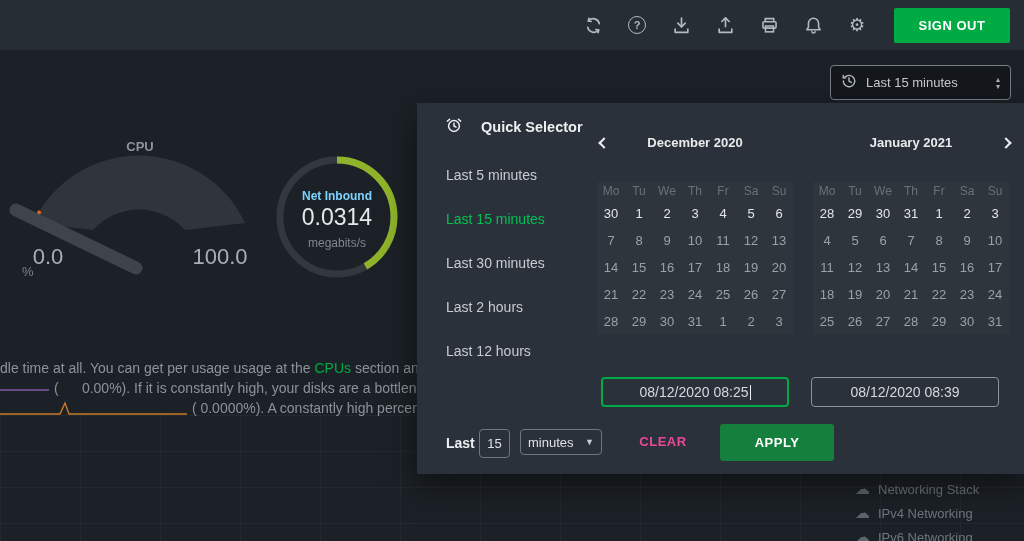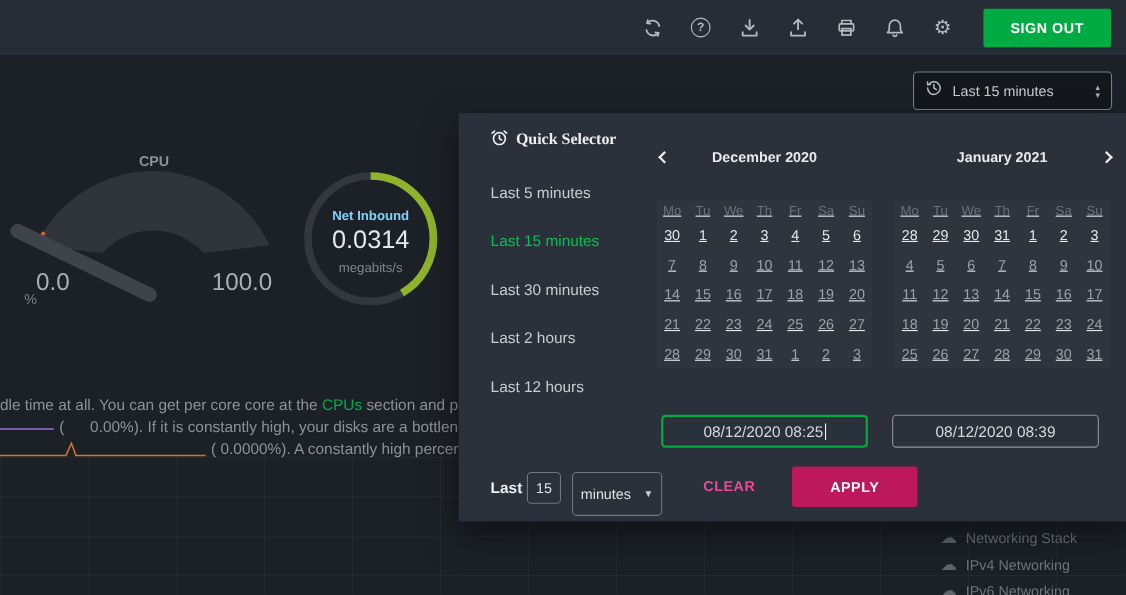--- a/index.html
+++ b/index.html
@@ -58,68 +58,68 @@
   
   .side-menu { position:absolute; left:855px; top:477px; width:169px; }
   .side-item { display:flex; align-items:center; gap:8px; height:24px; color:#6f757c;
     font-size:13px; cursor:pointer; }
   .cloud-ic { font-size:15px; color:#5f656c; }
   
   .panel {
     position:absolute; left:417px; top:103px; width:607px; height:371px;
     background:#2b313a; box-shadow:0 12px 30px rgba(0,0,0,.5); z-index:5;
   }
-  .qs-header { position:absolute; left:28px; top:13px; display:flex; align-items:center; gap:6px;font-family:Liberation Serif, serif; }
+  .qs-header { position:absolute; left:28px; top:13px; display:flex; align-items:center; gap:18px; }
   .qs-header .title { font-size:14.5px; font-weight:bold; color:#eceef0; }
   .qs-options { position:absolute; left:29px; top:61px; }
   .qs-option { height:44px; line-height:22px; padding-top:0; font-size:14px; color:#c8ccd0; cursor:pointer; }
   .qs-option.active { color:#00c050; }
   
   .calendar { position:absolute; top:28px; width:196px; }
   .cal-dec { left:180px; }
   .cal-jan { left:396px; }
   .cal-title-row { position:relative; height:24px; text-align:center; }
   .cal-title { font-size:13px; font-weight:bold; color:#e8eaec; line-height:24px; }
   .chev { position:absolute; top:4px; width:16px; height:16px; cursor:pointer; }
   .chev i { position:absolute; top:4px; left:5px; width:8px; height:8px;
     border-right:2.5px solid #eceef0; border-bottom:2.5px solid #eceef0; }
   .chev.left i  { transform:rotate(135deg); }
   .chev.right i { transform:rotate(-45deg); }
   .chev.left  { left:-2px; }
   .chev.right { right:-4px; }
   .cal-grid { margin-top:27px; display:grid; grid-template-columns:repeat(7,28px);
-    background:rgba(255,255,255,.02);text-decoration:underline; }
+    background:rgba(255,255,255,.02); }
   .cal-cell { width:28px; height:27px; display:flex; align-items:center; justify-content:center;
     font-size:13px; color:#9ba1a8; cursor:pointer; }
   .cal-cell.head { color:#6b7178; font-size:12px; cursor:default; height:18px; }
   .cal-cell.bright { color:#e4e7ea; }
   
   .date-input {
     position:absolute; top:274px; width:188px; height:30px; border-radius:4px;
     background:transparent; display:flex; align-items:center; justify-content:center;
     font-size:14px; color:#d6d9dc; cursor:text;
   }
   .date-input.start { left:184px; border:2px solid #00ab44; }
   .date-input.end   { left:394px; border:1px solid #8d939a; }
   .caret { display:inline-block; width:1px; height:15px; background:#eef1f3; margin-left:1px; }
   
   .last-label { position:absolute; left:29px; top:332px; font-size:14px; font-weight:bold; color:#eceef0; }
   .last-input { position:absolute; left:62px; top:326px; width:31px; height:29px;
     background:transparent; border:1px solid #70767d; border-radius:4px; color:#dfe2e5;
     font-size:13px; text-align:center; font-family:"Liberation Sans",sans-serif; }
-  .unit-select { position:absolute; left:103px; top:326px; width:82px; height:40px;
+  .unit-select { position:absolute; left:103px; top:326px; width:82px; height:26px;
     border:1px solid #70767d; border-radius:4px; display:flex; align-items:center;
     padding:0 7px; gap:6px; cursor:pointer; }
   .unit-select .val { flex:1; font-size:13px; color:#dfe2e5; }
   .unit-select .arr { font-size:9px; color:#c9cdd1; }
   .clear-btn { position:absolute; left:208px; top:331px; width:76px; text-align:center;
     font-size:13px; font-weight:bold; color:#ec4899; letter-spacing:.5px; cursor:pointer;
     background:none; border:none; font-family:"Liberation Sans",sans-serif; }
   .apply-btn { position:absolute; left:303px; top:321px; width:114px; height:37px;
-    background:#be185d; border:none; border-radius:3px; color:#fff; font-weight:bold;
+    background:#15803d; border:none; border-radius:3px; color:#fff; font-weight:bold;
     font-size:13px; letter-spacing:.5px; cursor:pointer; font-family:"Liberation Sans",sans-serif; }
   .help-circle { width:18px; height:18px; border:1.6px solid #b3b9bf; border-radius:50%;
     display:flex; align-items:center; justify-content:center; font-size:11px; font-weight:bold; }
   .gear-glyph { font-size:18px; line-height:18px; }
 </style>
 </head>
 <body>
 
 <div class="topbar">
   <span class="tb-icon">
@@ -193,21 +193,21 @@
   <svg style="position:absolute;left:270px;top:150px" width="140" height="140" viewBox="0 0 140 140">
     <circle cx="67" cy="67" r="57" fill="none" stroke="#33383e" stroke-width="7"></circle>
     <circle cx="67" cy="67" r="57" fill="none" stroke="#8fb32a" stroke-width="7" stroke-dasharray="149 210" transform="rotate(-90 67 67)"></circle>
   </svg>
   <div class="net-title">Net Inbound</div>
   <div class="net-value">0.0314</div>
   <div class="net-unit">megabits/s</div>
 </div>
 
 <div class="bg-text">
-  <div class="bg-line"><span>dle time at all. You can get per core core at the </span><span class="green-link">CPUs</span><span> section and per ap</span></div>
+  <div class="bg-line"><span>dle time at all. You can get per usage usage at the </span><span class="green-link">CPUs</span><span> section and per ap</span></div>
   <div class="bg-line"><svg class="spark" width="50" height="10" viewBox="0 0 50 10">
         <line x1="0" y1="6" x2="49" y2="6" stroke="#7b5aa6" stroke-width="1.6"></line>
       </svg><span> (      0.00%). If it is constantly high, your disks are a bottleneck ar</span></div>
   <div class="bg-line"><svg class="spark" width="188" height="16" viewBox="0 0 188 16">
         <path d="M0,13 H60 L65,2 L69,13 H187" fill="none" stroke="#c87a29" stroke-width="1.4"></path>
       </svg><span> ( 0.0000%). A constantly high percenta</span></div>
 </div>
 
 <div class="grid-bg"></div>
 

